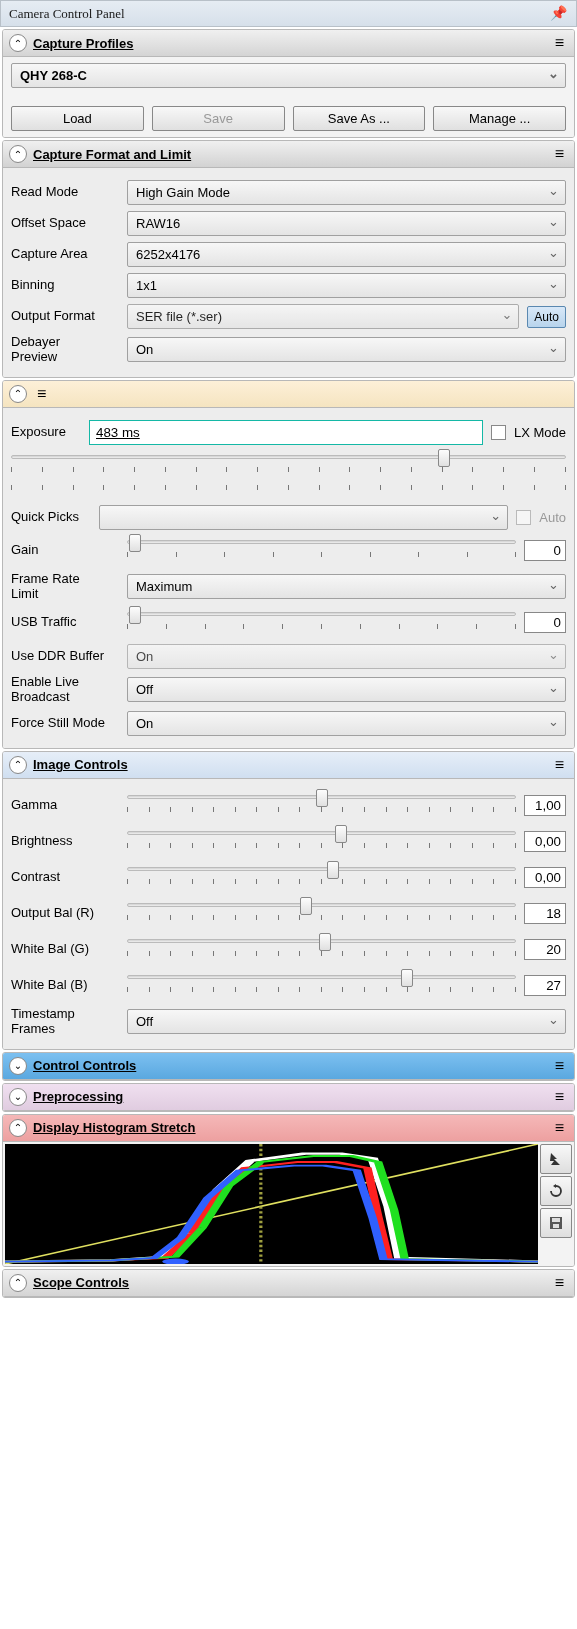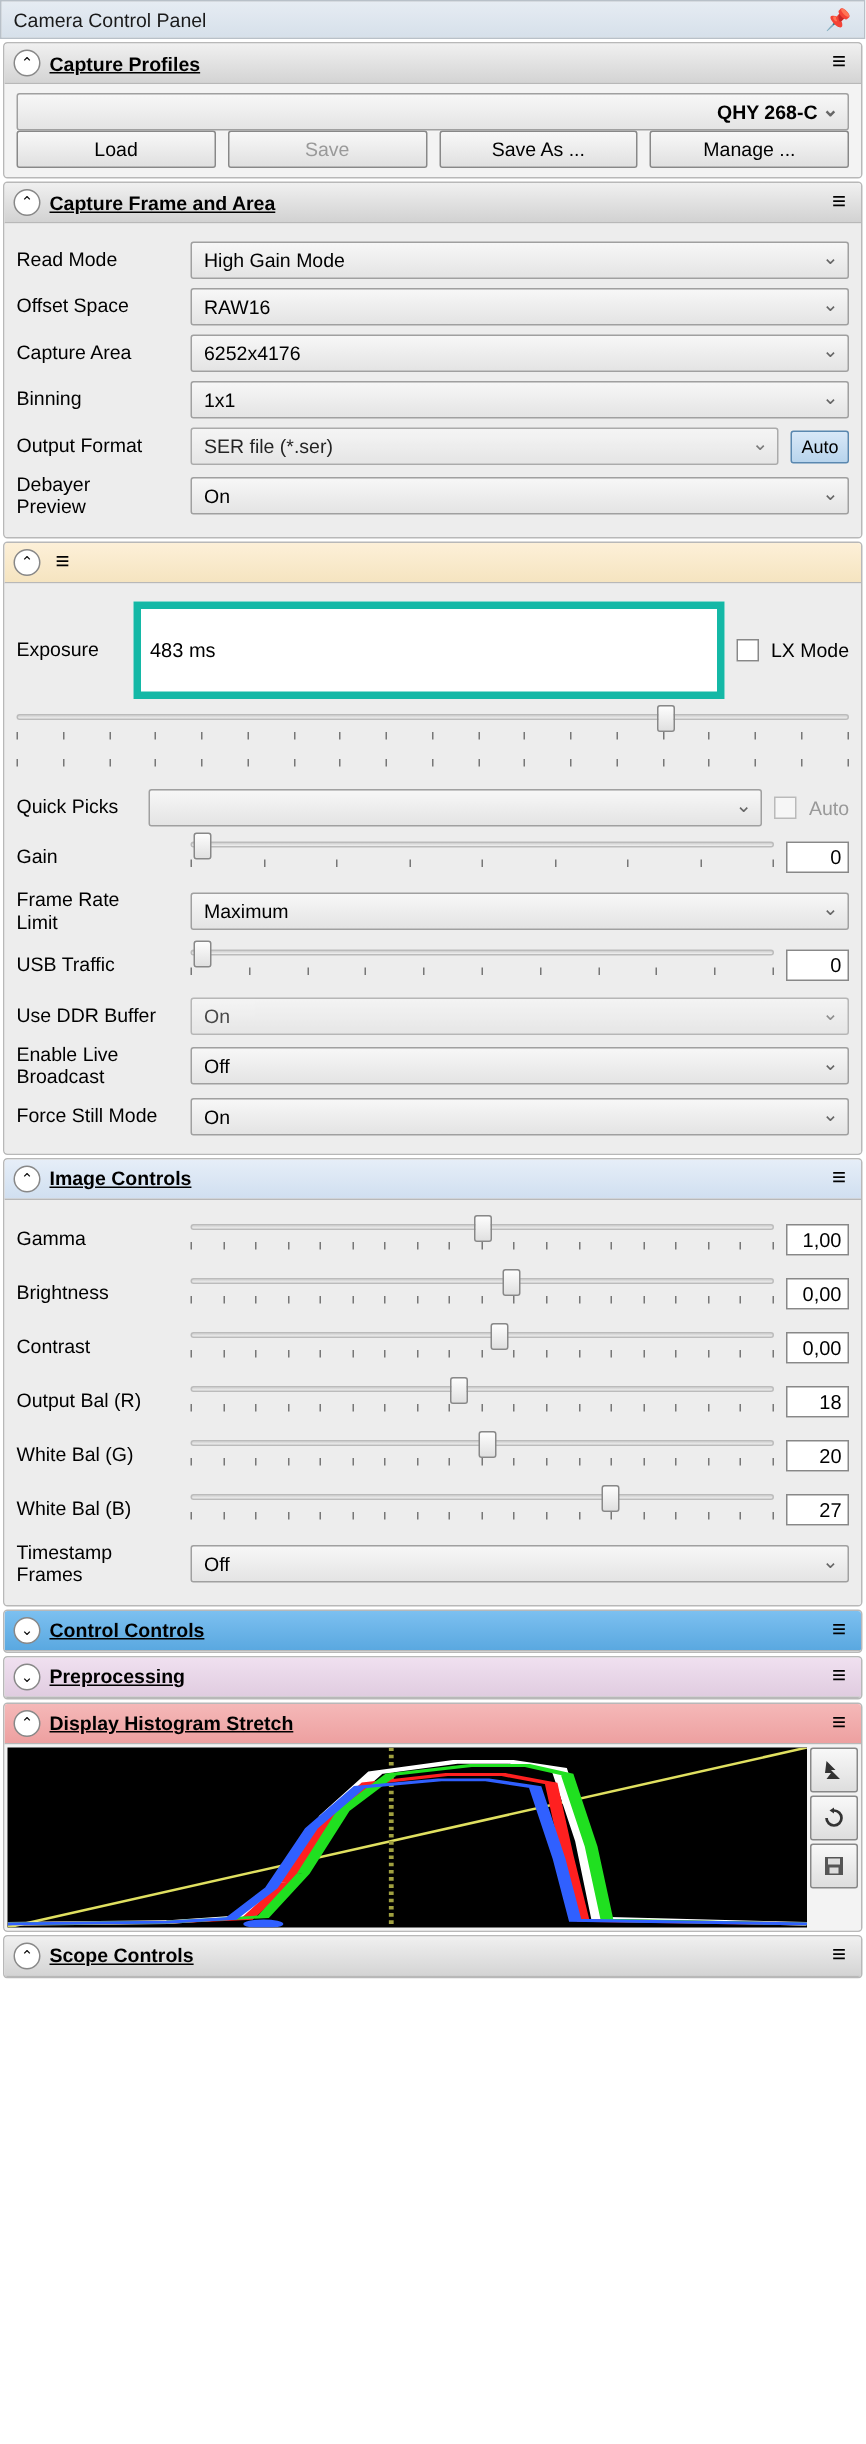--- a/index.html
+++ b/index.html
@@ -9,23 +9,24 @@
     background: #fff;
     width: 577px;
     color: #000;
   }
   .titlebar {
     background: linear-gradient(to bottom, #e6ecf3, #d6e0ea);
     border: 1px solid #b8c0c8;
     padding: 4px 8px;
     display: flex;
     justify-content: space-between;
-    align-items: center;
+    align-items: flex-end;
     color: #1a1a1a;
     font-size: 13px;
+    font-family: Liberation Serif, serif;
   }
   .pin-icon { font-size: 14px; cursor: pointer; }
   .panel {
     border: 1px solid #b8b8b8;
     margin: 2px 2px 1px 2px;
     border-radius: 3px;
     overflow: hidden;
   }
   .panel-header {
     display: flex;
@@ -65,21 +66,21 @@
     padding: 4px 20px 4px 8px;
     position: relative;
     cursor: pointer;
   }
   .combo::after {
     content: "⌄";
     position: absolute;
     right: 6px; top: 2px;
     color: #666;
   }
-  .profile-combo { font-weight: bold; margin-bottom:0;text-align:right; }
+  .profile-combo { font-weight: bold; margin-bottom:18px; }
   .btn-row { display: flex; gap: 8px; }
   .btn {
     flex: 1;
     text-align: center;
     padding: 4px 0;
     background: linear-gradient(to bottom,#f8f8f8,#e0e0e0);
     border: 1px solid #888;
     border-radius: 2px;
     cursor: pointer;
   }
@@ -91,23 +92,24 @@
     margin: 6px 0;
   }
   .form-label {
     width: 108px;
     flex-shrink: 0;
     line-height: 1.15;
   }
   .form-control { flex: 1; }
   .textinput {
     background: #fff;
-    border: 5px solid #14b8a6;
-    padding: 20px 6px;
+    border: 1px solid #14b8a6;
+    padding: 4px 6px;
     width: 100%;
+    text-decoration: underline;
   }
   .checkbox {
     width: 15px; height: 15px;
     border: 1px solid #888;
     background: #fff;
     display: inline-block;
   }
   .small-val {
     width: 42px;
     text-align: right;
@@ -201,21 +203,21 @@
       <div class="btn disabled">Save</div>
       <div class="btn">Save As ...</div>
       <div class="btn">Manage ...</div>
     </div>
   </div>
 </div>
 
 <div class="panel">
   <div class="panel-header format">
     <span class="chevron">⌃</span>
-    <span class="panel-title">Capture Frame and Area</span>
+    <span class="panel-title">Capture Format and Limit</span>
     <span class="hamburger">≡</span>
   </div>
   <div class="panel-body format">
     <div class="form-row">
         <div class="form-label">Read Mode</div>
       <div class="combo form-control">High Gain Mode</div>
       </div>
     <div class="form-row">
         <div class="form-label">Offset Space</div>
       <div class="combo form-control">RAW16</div>

